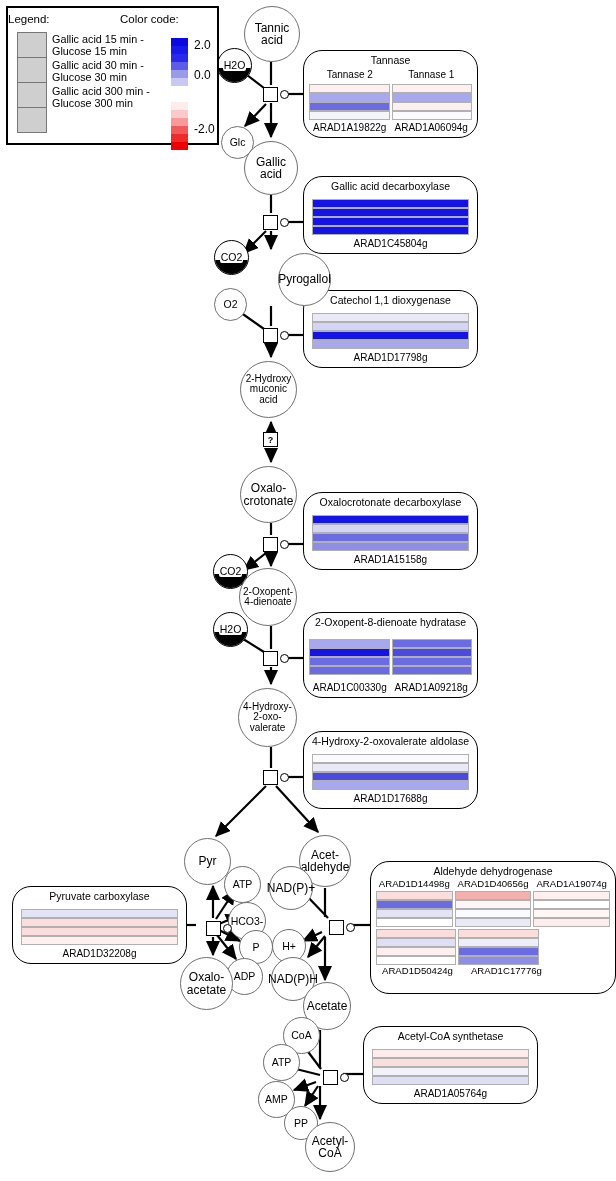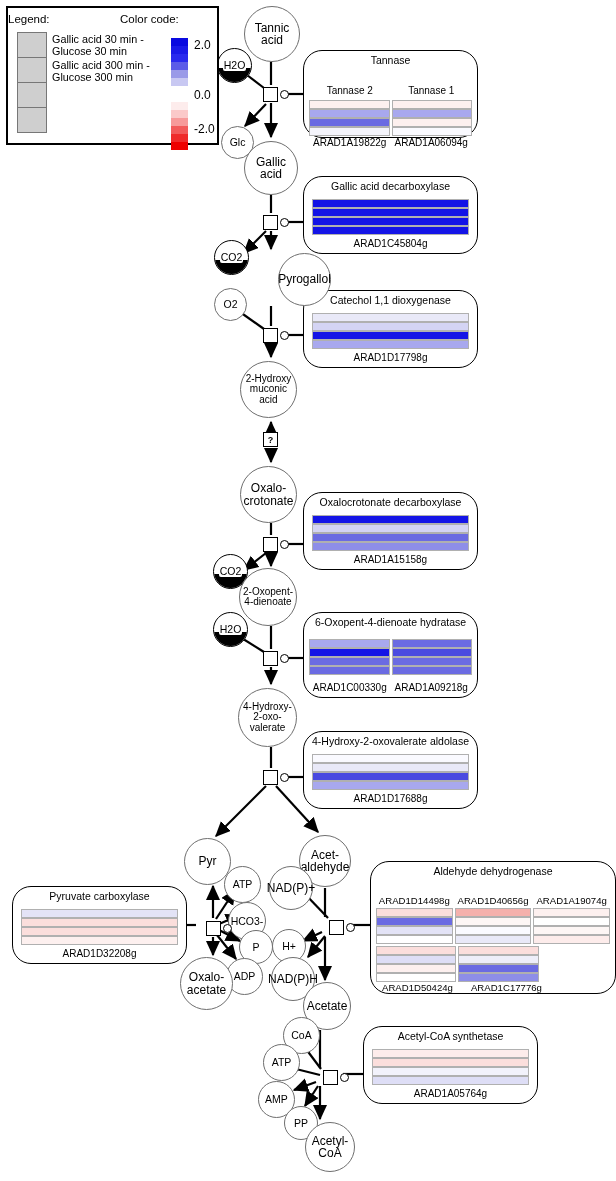--- a/index.html
+++ b/index.html
@@ -27,21 +27,21 @@
          font-size:9px;font-weight:bold;}
   .rxnball{position:absolute;width:9px;height:9px;border:1.7px solid #000;
        border-radius:50%;background:#fff;box-sizing:border-box;z-index:7;}
 
   
   .exbox{position:absolute;border:1.8px solid #000;border-radius:19px;
          background:#fff;box-sizing:border-box;z-index:5;
          display:flex;flex-direction:column;}
   .exbox .extitle{text-align:center;font-size:10.5px;color:#000;
          padding:4px 3px 1px 3px;line-height:1.12;}
-  .exbox .colheads{display:flex;margin-top:17px;}
+  .exbox .colheads{display:flex;}
   .exbox .colheads div{flex:1 1 0;text-align:center;font-size:10px;
          line-height:1.1;white-space:nowrap;}
   .grid{display:flex;gap:2px;padding:4px 5px 1px 5px;}
   .gcol{flex:1 1 0;display:flex;flex-direction:column;}
   .gcol .cellrow{height:9px;border:0.8px solid #b0b0b0;box-sizing:border-box;}
   .exbox .footrow{display:flex;padding:0 5px 4px 5px;}
   .exbox .footrow div{flex:1 1 0;text-align:center;font-size:10px;
          white-space:nowrap;}
   .exbox.single .grid{padding-left:8px;padding-right:8px;}
   .rowgroup{display:flex;gap:2px;padding:0 5px;}
@@ -153,41 +153,42 @@
   <div id="legend">
     <div class="lgtitle">Legend:</div>
     <div class="cctitle">Color code:</div>
     <div class="swatches" id="lgSwatches">
         <div style="background: rgb(207, 207, 207);"></div>
         <div style="background: rgb(207, 207, 207);"></div>
         <div style="background: rgb(207, 207, 207);"></div>
         <div style="background: rgb(207, 207, 207);"></div>
       </div>
     <div class="labels" id="lgLabels">
+        <div>Gallic acid 15 min - Glucose 15 min</div>
         <div>Gallic acid 30 min - Glucose 30 min</div>
         <div>Gallic acid 300 min - Glucose 300 min</div>
       </div>
     <div class="scalebar" id="lgScale">
         <i style="background: rgb(10, 10, 224);"></i>
         <i style="background: rgb(26, 26, 232);"></i>
         <i style="background: rgb(42, 42, 238);"></i>
         <i style="background: rgb(92, 92, 232);"></i>
         <i style="background: rgb(154, 154, 232);"></i>
         <i style="background: rgb(200, 200, 242);"></i>
         <i style="background: rgb(255, 255, 255);"></i>
         <i style="background: rgb(255, 255, 255);"></i>
         <i style="background: rgb(253, 236, 236);"></i>
         <i style="background: rgb(251, 201, 201);"></i>
         <i style="background: rgb(247, 154, 154);"></i>
         <i style="background: rgb(242, 90, 90);"></i>
         <i style="background: rgb(239, 42, 42);"></i>
         <i style="background: rgb(238, 0, 0);"></i>
       </div>
     <div class="sclab" style="top:30px">2.0</div>
-    <div class="sclab" style="top:80px">0.0</div>
+    <div class="sclab" style="top:60px">0.0</div>
     <div class="sclab" style="top:114px">-2.0</div>
   </div>
 
   <div id="nodeLayer">
       <div class="node" style="left: 244px; top: 6px; width: 56px; height: 56px;">
         <span>Tannic<br>acid</span>
       </div>
       <div class="node half" style="left: 217px; top: 48px; width: 35px; height: 35px; font-size: 10.5px;">
         <span>H2O</span>
       </div>
@@ -356,21 +357,21 @@
             <div class="cellrow" style="background: rgb(212, 212, 244);"></div>
             <div class="cellrow" style="background: rgb(107, 107, 226);"></div>
             <div class="cellrow" style="background: rgb(142, 142, 232);"></div>
           </div>
         </div>
         <div class="footrow">
           <div>ARAD1A15158g</div>
         </div>
       </div>
       <div class="exbox" style="left: 303px; top: 612px; width: 175px; height: 86px; justify-content: space-between;">
-        <div class="extitle">6-Oxopent-4-dienoate hydratase</div>
+        <div class="extitle">2-Oxopent-8-dienoate hydratase</div>
         <div class="grid">
           <div class="gcol">
             <div class="cellrow" style="background: rgb(168, 168, 238);"></div>
             <div class="cellrow" style="background: rgb(20, 20, 230);"></div>
             <div class="cellrow" style="background: rgb(107, 107, 226);"></div>
             <div class="cellrow" style="background: rgb(107, 107, 226);"></div>
           </div>
           <div class="gcol">
             <div class="cellrow" style="background: rgb(107, 107, 226);"></div>
             <div class="cellrow" style="background: rgb(74, 74, 224);"></div>

